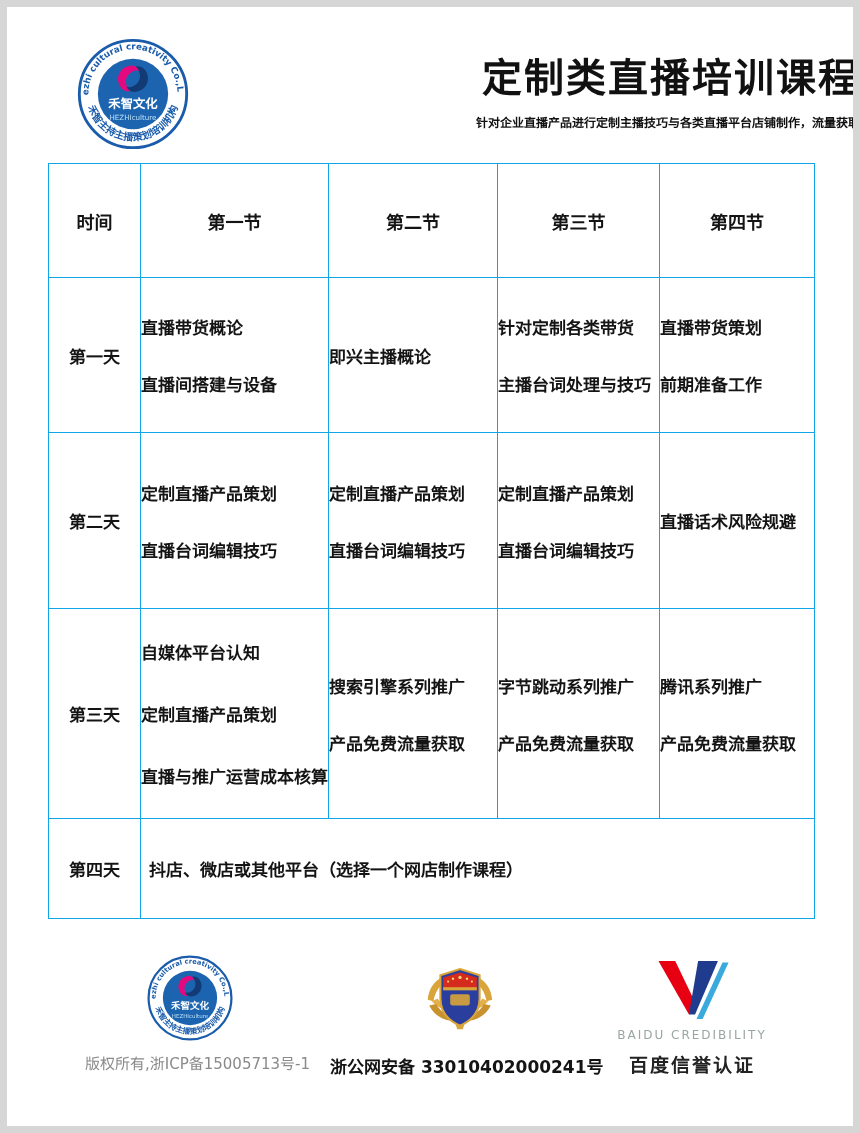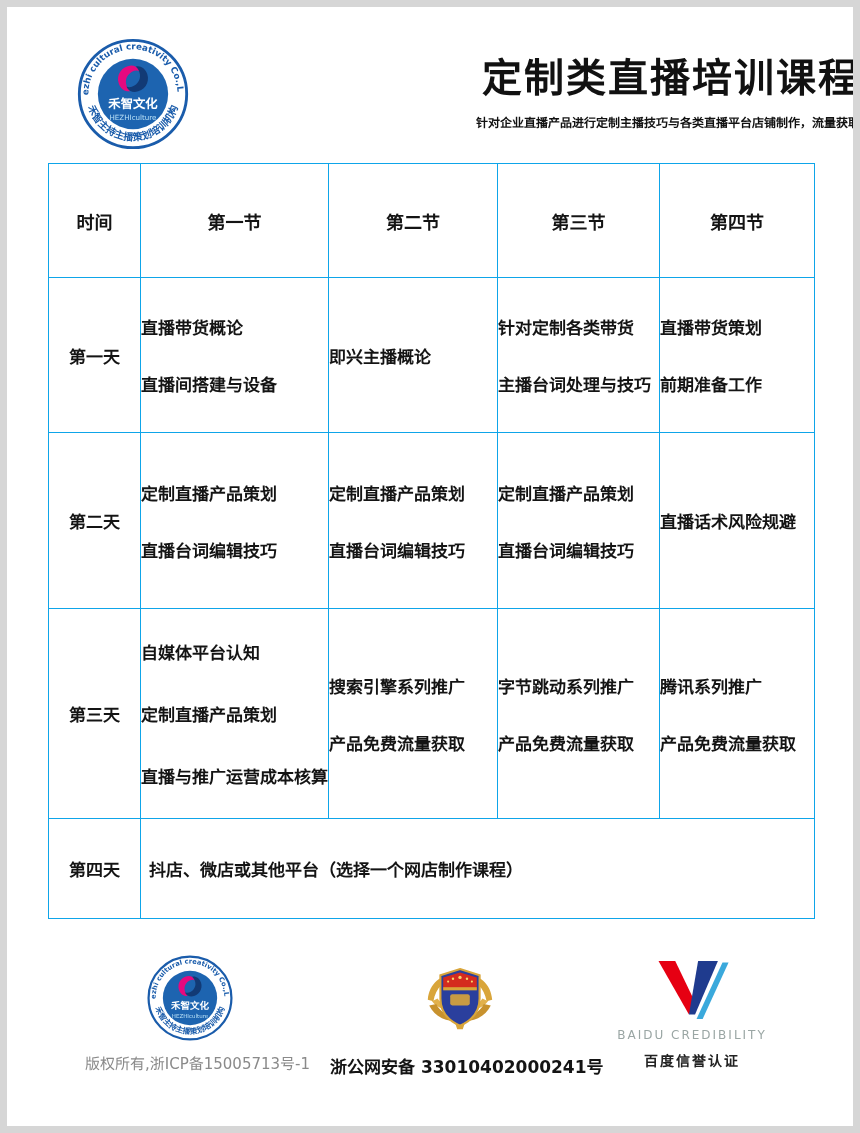--- a/index.html
+++ b/index.html
@@ -37,21 +37,21 @@
   .footer-left{position:absolute;left:85px;top:954px;width:210px;text-align:center;}
   .footer-mid{position:absolute;left:330px;top:955px;width:260px;text-align:center;}
   .footer-right{position:absolute;left:597px;top:958px;width:190px;text-align:center;}
   .logo-footer{width:88px;height:88px;display:inline-block;}
   .badge-footer{width:90px;height:84px;display:inline-block;}
   .baiduv-footer{width:82px;height:64px;display:inline-block;}
   .copyright-text{font-size:15px;color:#8a8a8a;margin-top:6px;white-space:nowrap;}
   .police-text{font-size:17px;font-weight:700;color:#141414;margin-top:10px;white-space:nowrap;}
   .baidu-cn{font-size:20px;font-weight:700;letter-spacing:5px;color:#53706d;margin-top:2px;}
   .baidu-en{font-size:12px;letter-spacing:2px;color:#9aa6a4;margin-top:2px;}
-  .baidu-cert{font-size:14px;font-weight:700;color:#222;margin-top:8px;letter-spacing:2px;}
+  .baidu-cert{font-size:19px;font-weight:700;color:#222;margin-top:8px;letter-spacing:2px;}
   svg{display:block;}
   .defs-holder{position:absolute;width:0;height:0;overflow:hidden;}
 </style>
 </head>
 <body>
 
 <svg class="defs-holder" aria-hidden="true">
   <defs>
     <path id="arcTop" d="M 13,60 A 47,47 0 0 1 107,60" fill="none"></path>
     <path id="arcBot" d="M 11,60 A 49,49 0 0 0 109,60" fill="none"></path>

